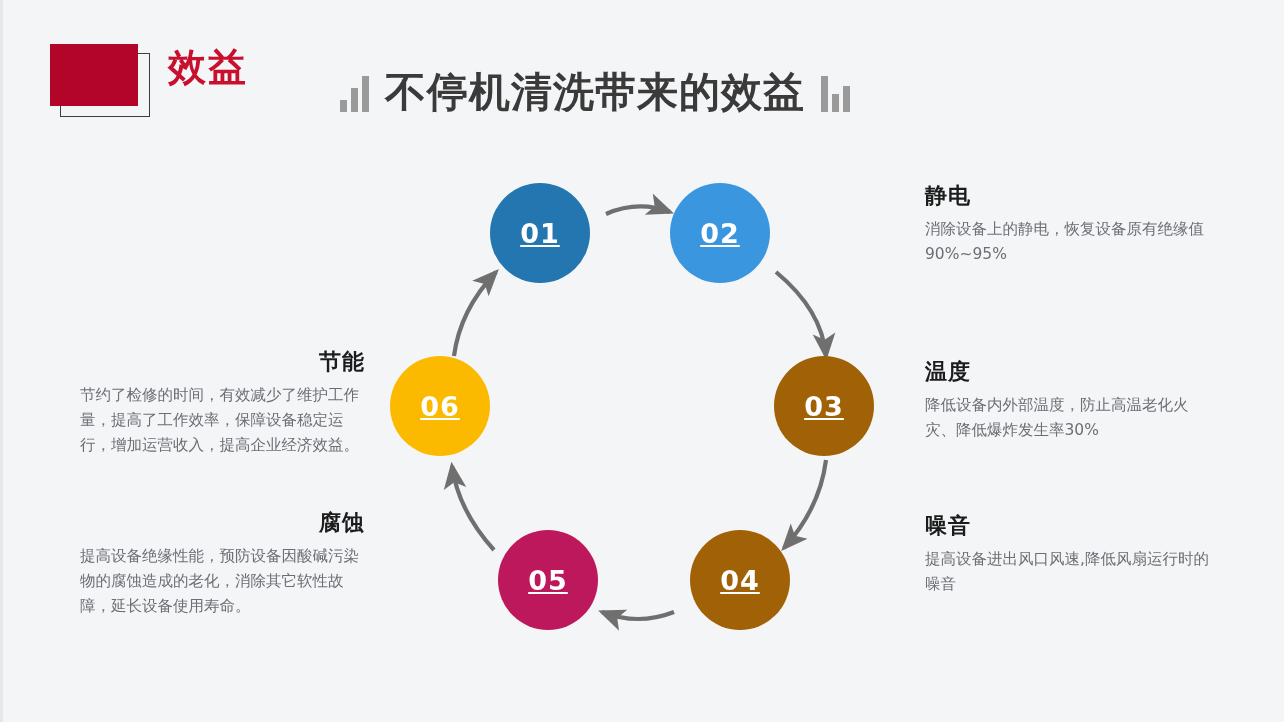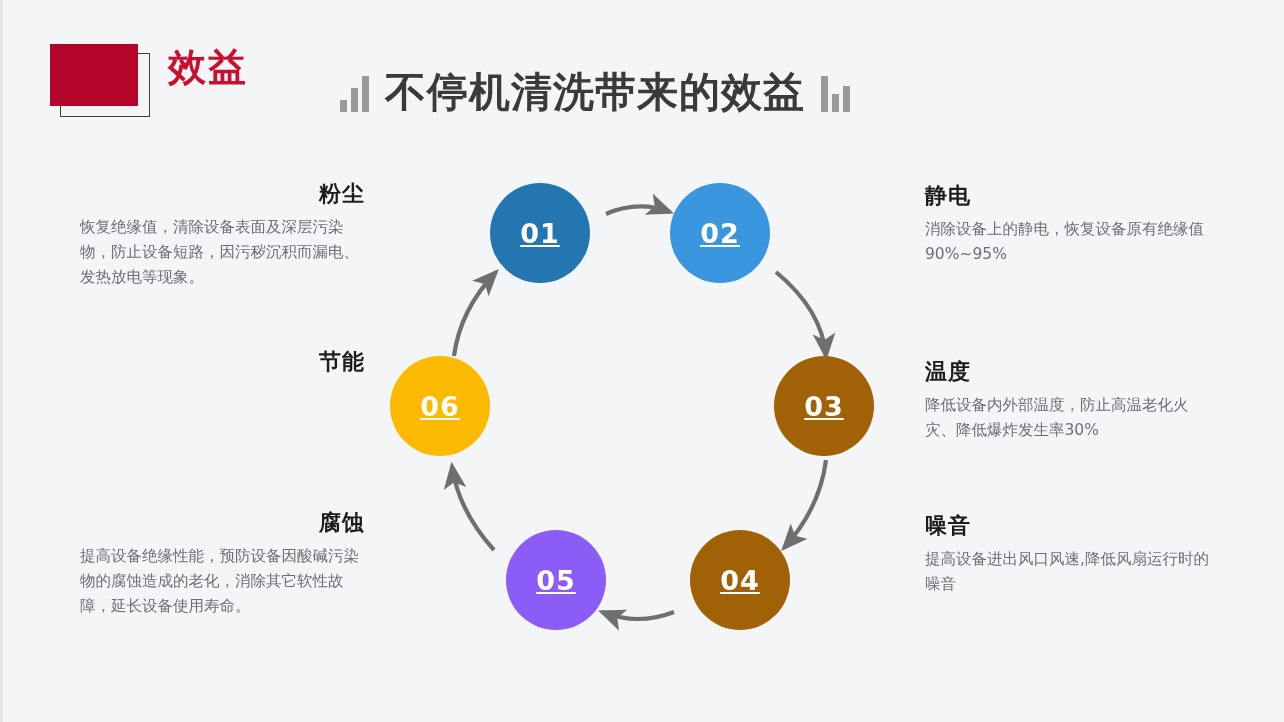--- a/index.html
+++ b/index.html
@@ -186,31 +186,28 @@
 
       <path d="M124 390 Q88 350, 82 306" fill="none" stroke="#6f6f6f" stroke-width="4.2" marker-end="url(#ah)"></path>
 
       <path d="M84 196 Q90 150, 126 112" fill="none" stroke="#6f6f6f" stroke-width="4.2" marker-end="url(#ah)"></path>
     </svg>
 
     <div class="node" style="left: 120px; top: 23px; background: rgb(36, 118, 176);">01</div>
     <div class="node" style="left: 300px; top: 23px; background: rgb(58, 150, 222);">02</div>
     <div class="node" style="left: 404px; top: 196px; background: #a16207;">03</div>
     <div class="node" style="left: 320px; top: 370px; background: #a16207;">04</div>
-    <div class="node" style="left: 136px; top: 370px; background: #8b5cf6;">05</div>
+    <div class="node" style="left: 128px; top: 370px; background: #be185d;">05</div>
     <div class="node" style="left: 20px; top: 196px; background: rgb(251, 186, 0);">06</div>
   </div>
 
-  <div class="block left" style="top:182px;">
-    <p class="hd">粉尘</p>
-    <p class="bd">恢复绝缘值，清除设备表面及深层污染物，防止设备短路，因污秽沉积而漏电、发热放电等现象。</p>
-  </div>
 
   <div class="block left" style="top:350px;">
     <p class="hd">节能</p>
+    <p class="bd">节约了检修的时间，有效减少了维护工作量，提高了工作效率，保障设备稳定运行，增加运营收入，提高企业经济效益。</p>
   </div>
 
   <div class="block left" style="top:511px;">
     <p class="hd">腐蚀</p>
     <p class="bd">提高设备绝缘性能，预防设备因酸碱污染物的腐蚀造成的老化，消除其它软性故障，延长设备使用寿命。</p>
   </div>
 
   <div class="block right" style="top:184px;">
     <p class="hd">静电</p>
     <p class="bd">消除设备上的静电，恢复设备原有绝缘值90%~95%</p>

